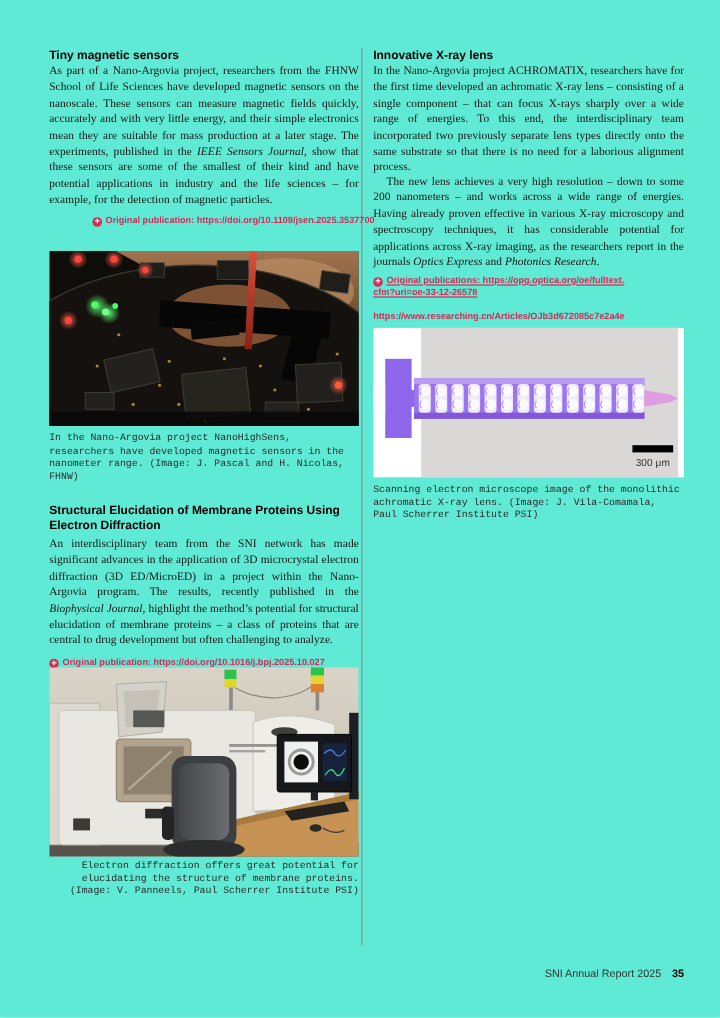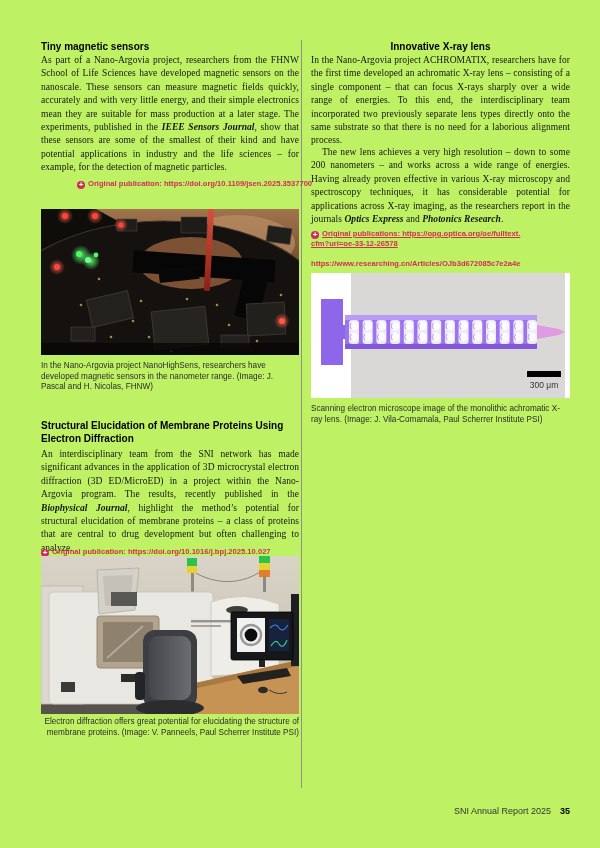--- a/index.html
+++ b/index.html
@@ -1,48 +1,48 @@
 <!DOCTYPE html>
 <html><head>
 <meta charset="utf-8">
 <style>
   html,body{margin:0;padding:0;background:#e9e9e9;}
   .page{
-    position:relative;width:600px;height:848px;background:#bef264;
+    position:relative;width:600px;height:848px;background:#5eead4;
     font-family:"Liberation Serif",serif;color:#1a1a1a;overflow:hidden;
     margin:0 auto;box-shadow:0 0 6px rgba(0,0,0,.2);
   }
   .col{position:absolute;top:0;height:848px;}
   .col-left{left:41px;width:258px;}
   .col-right{left:311px;width:259px;}
   .divider{position:absolute;left:301px;top:40px;width:1px;height:748px;background:#8f8f8f;}
   .blk{position:absolute;left:0;width:100%;}
   h2.art-title{
     margin:0;font-family:"Liberation Sans",sans-serif;font-weight:bold;
     font-size:10px;line-height:13px;color:#000;
   }
   .body-text{
     margin:0;font-size:9.5px;line-height:13.4px;text-align:justify;
     letter-spacing:0.05px;color:#141414;
   }
-  .body-text .jn{font-style:italic;font-weight:bold;}
+  .body-text .jn{font-style:italic;}
   .indent{text-indent:11px;}
   .pub{
     font-family:"Liberation Sans",sans-serif;font-weight:bold;
     font-size:7.6px;line-height:10px;color:#d52b56;margin:0;
     word-break:break-all;
   }
   .pub .plus-ic{
     display:inline-block;width:8px;height:8px;border-radius:50%;
     background:#d52b56;color:#fff;font-size:8px;line-height:8px;
     text-align:center;margin-right:3px;vertical-align:-1px;
     font-family:"Liberation Sans",sans-serif;
   }
   .caption{
-    margin:0;font-family:Liberation Sans, sans-serif;font-size:8.2px;
+    margin:0;font-family:Liberation Mono, monospace;font-size:8.2px;
     line-height:10.6px;color:#2b2b2b;text-align:left;
   }
   .figure{overflow:hidden;}
   .figure svg{display:block;}
   .footer{
     position:absolute;top:806px;right:30px;
     font-family:"Liberation Sans",sans-serif;font-size:9px;color:#333;
   }
   .footer .pageno{font-weight:bold;color:#000;margin-left:9px;}
 </style>
@@ -215,21 +215,21 @@
         </g>
       </svg>
     </div>
 
     <p class="caption blk" style="top:717px;text-align:right;">Electron diffraction offers great potential for elucidating the structure of membrane proteins. (Image: V. Panneels, Paul Scherrer Institute PSI)</p>
 
   </div>
 
   <div class="col col-right">
 
-    <h2 class="art-title blk" style="top:40px;text-align:center;">Innovative X-ray lens</h2>
+    <h2 class="art-title blk" style="top:40px;">Innovative X-ray lens</h2>
 
     <p class="body-text blk" style="top:54px;">In the Nano-Argovia project ACHROMATIX, researchers have for the first time developed an achromatic X-ray lens – consisting of a single component – that can focus X-rays sharply over a wide range of energies. To this end, the interdisciplinary team incorporated two previously separate lens types directly onto the same substrate so that there is no need for a laborious alignment process.</p>
 
     <p class="body-text indent blk" style="top:146px;"><span>The new lens achieves a very high resolution – down to some 200 nanometers – and works across a wide range of energies. Having already proven effective in various X-ray microscopy and spectroscopy techniques, it has considerable potential for applications across X-ray imaging, as the researchers report in the journals </span><span class="jn">Optics Express</span><span> and </span><span class="jn">Photonics Research</span><span>.</span></p>
 
     <p class="pub blk" style="top:229px;text-decoration:underline;"><span class="plus-ic">+</span><span>Original publications: https://opg.optica.org/oe/fulltext.</span><br><span>cfm?uri=oe-33-12-26578</span></p>
 
     <p class="pub blk" style="top:259px;"><span>https://www.researching.cn/Articles/OJb3d672085c7e2a4e</span></p>
 
     <div class="figure blk" style="top:273px;height:156px;">

